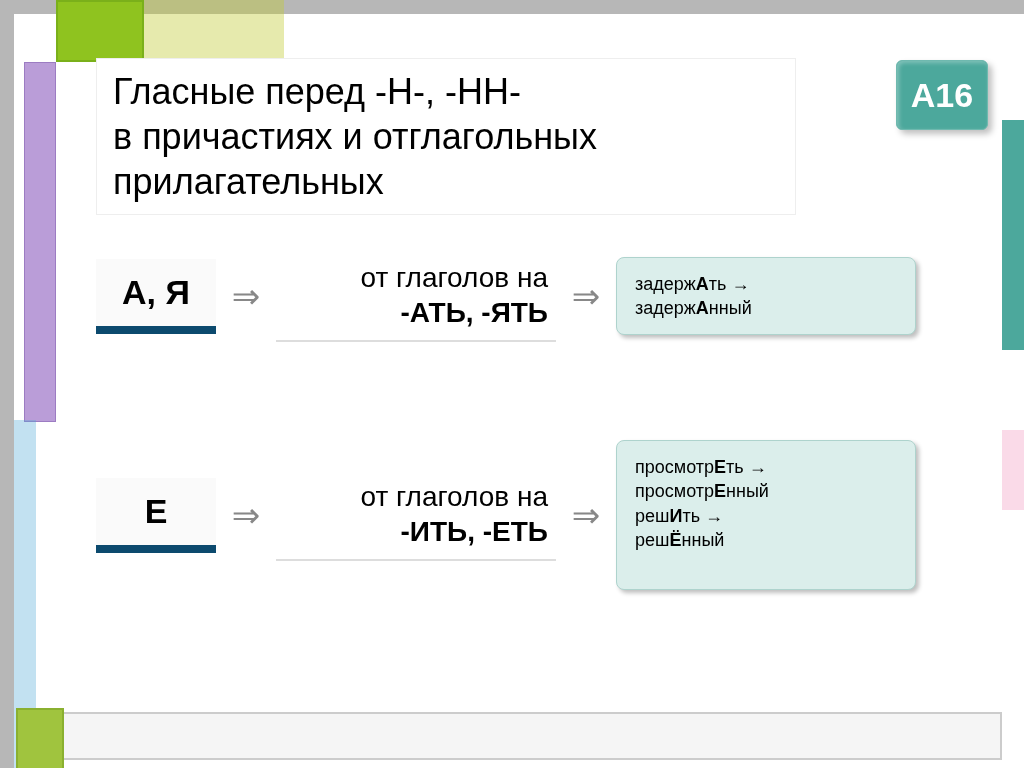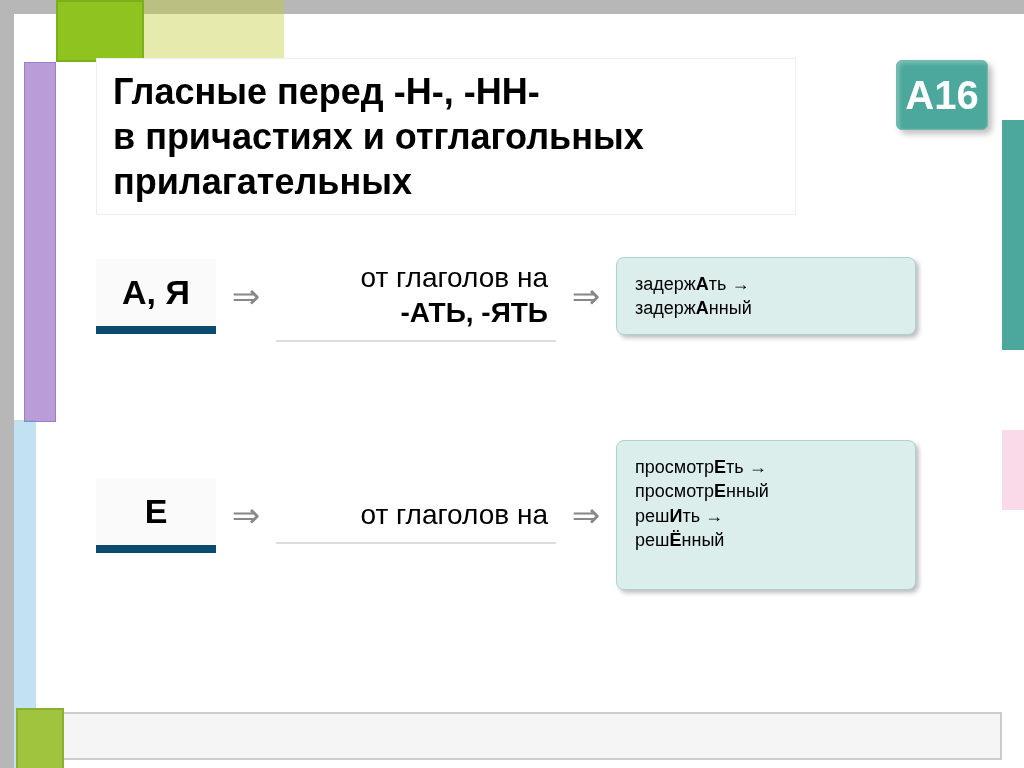--- a/index.html
+++ b/index.html
@@ -80,34 +80,34 @@
     background: #a0c43e;
     border: 2px solid #8ab030;
   }
   .title-box {
     position: absolute;
     top: 58px; left: 96px;
     width: 700px;
     background: #fff;
     padding: 10px 16px;
     font-size: 36px;
-    font-weight: bold;
+    font-weight: normal;
     line-height: 1.25;
     color: #000;
     border: 1px solid #eee;
   }
   .badge {
     position: absolute;
     top: 60px; right: 36px;
     width: 92px; height: 70px;
     background: #4ca89c;
     border: 1px solid #6fb9af;
     box-shadow: 4px 4px 6px rgba(0,0,0,0.25), inset 2px 2px 4px rgba(255,255,255,0.3);
     color: #fff;
-    font-size: 40px;
+    font-size: 34px;
     font-weight: bold;
     display: flex;
     align-items: center;
     justify-content: center;
     border-radius: 6px;
   }
   .row {
     position: absolute;
     left: 96px;
     display: flex;
@@ -186,16 +186,17 @@
   </div>
   <div class="arrow">⇒</div>
   <div class="example-box">задерж<span class="hi">А</span>ть →<br>задерж<span class="hi">А</span>нный</div>
 </div>
 
 <div class="row row2">
   <div class="vowel-box">Е</div>
   <div class="arrow">⇒</div>
   <div class="verb-box">
     <span>от глаголов на</span><br>
+    <span class="bold">-ИТЬ, -ЕТЬ</span>
   </div>
   <div class="arrow">⇒</div>
   <div class="example-box">просмотр<span class="hi">Е</span>ть →<br>просмотр<span class="hi">Е</span>нный<br>реш<span class="hi">И</span>ть →<br>реш<span class="hi">Ё</span>нный</div>
 </div>
 
 </body></html>

